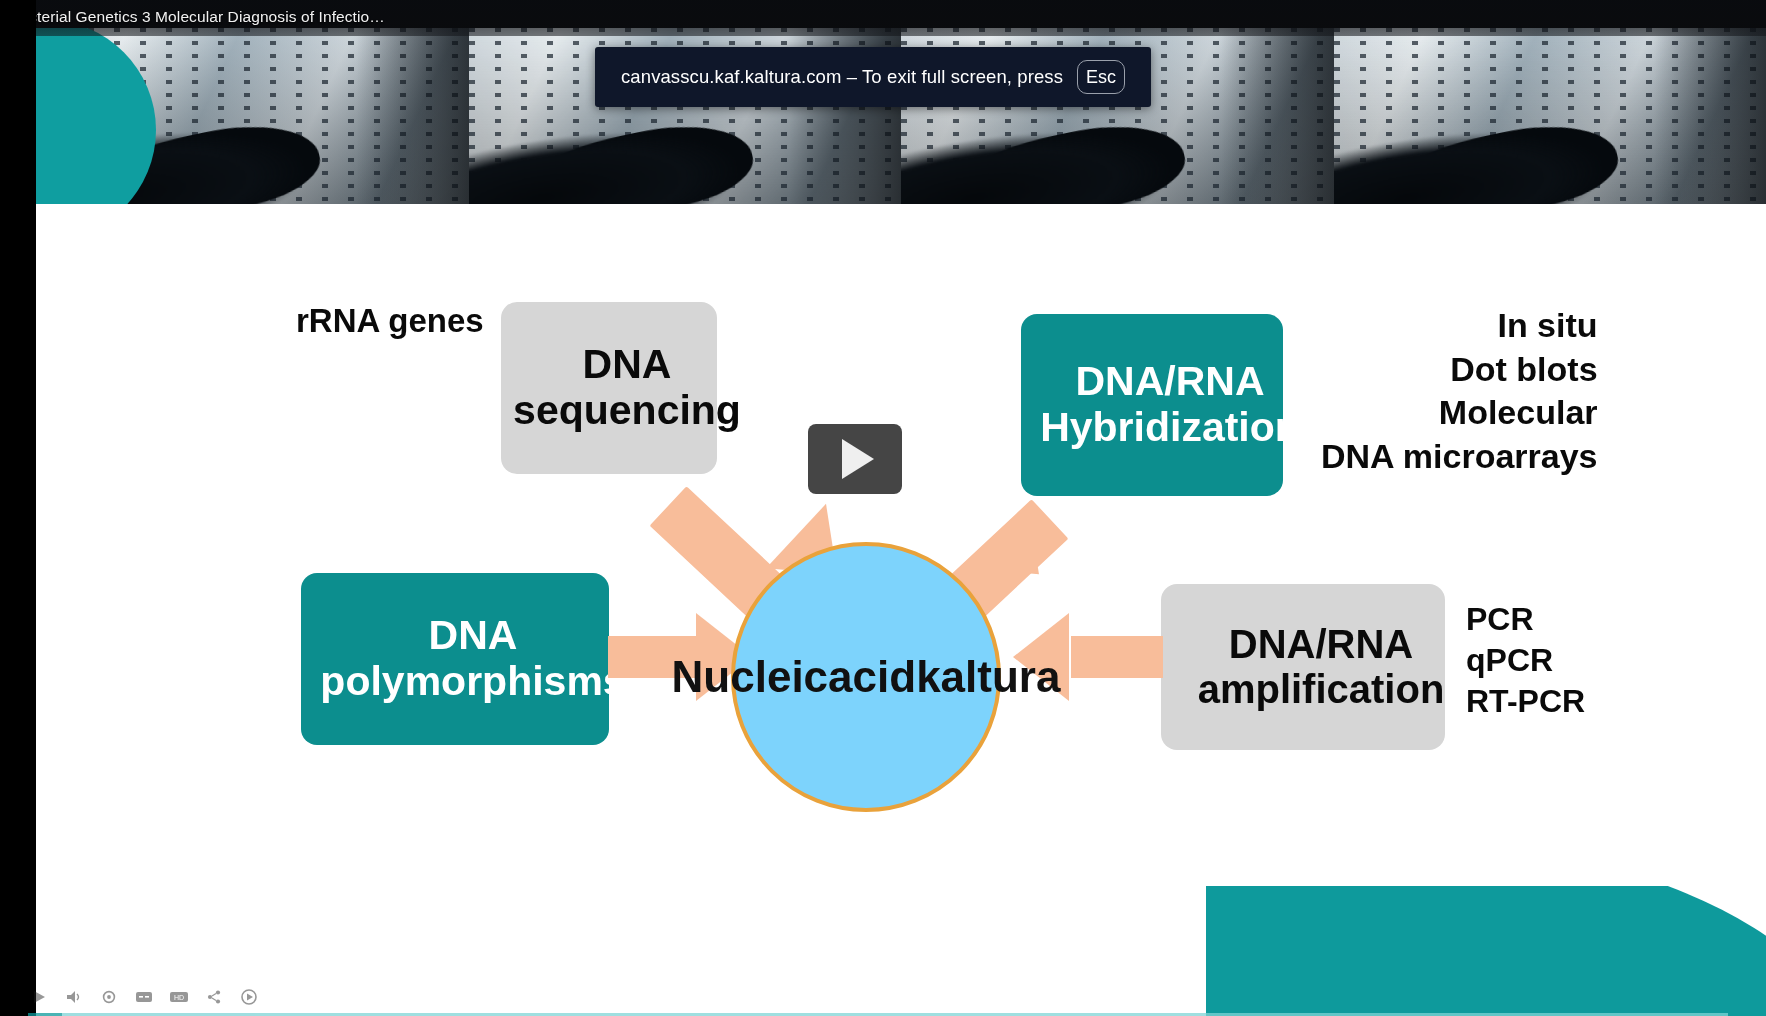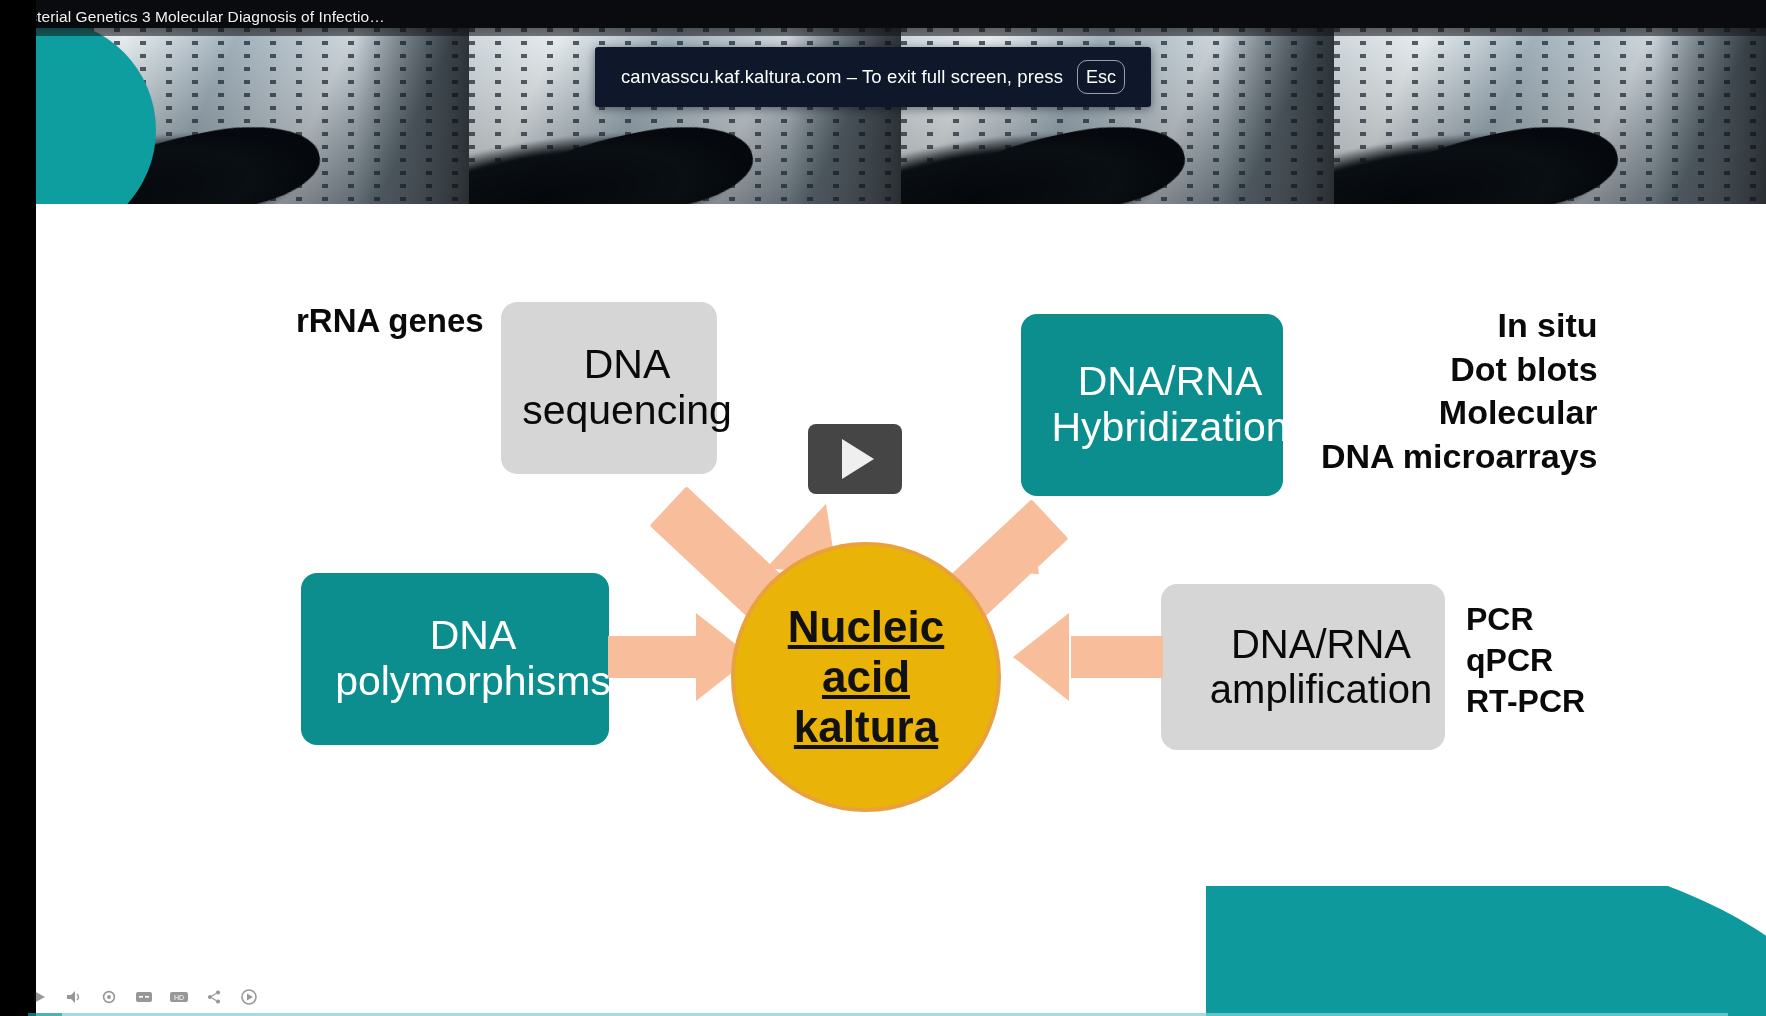--- a/index.html
+++ b/index.html
@@ -110,21 +110,21 @@
     font-size:18px; color:#fff; background:transparent;
   }
 
   
   #diagram{ position:absolute; left:0; top:176px; width:1730px; height:640px; }
 
   .node{
     position:absolute; border-radius:16px;
     display:flex; flex-direction:column;
     align-items:center; justify-content:center;
-    font-weight:normal; line-height:1.12;
+    font-weight:bold; line-height:1.12;
     text-align:center;
     padding-left:36px;
   }
   .node .ln{ display:block; }
   .node.gray{ background:#d6d6d6; color:#0a0a0a; }
   .node.teal{ background:#0c8e8e; color:#ffffff; }
 
   #node-seq { left:465px;  top:98px;  width:216px; height:172px; font-size:41px; }
   #node-hyb { left:985px;  top:110px; width:262px; height:182px; font-size:41px; }
   #node-poly{ left:265px;  top:369px; width:308px; height:172px; font-size:41px; }
@@ -134,26 +134,25 @@
   .side-label{ position:absolute; font-weight:bold; color:#0a0a0a; line-height:1.28; }
   #lbl-rrna   { left:260px;  top:96px;  font-size:33px; }
   #lbl-chrom  { left:125px;  top:322px; font-size:33px; font-style:italic; }
   #lbl-right  { left:1285px; top:100px;  font-size:34px;text-align:right; }
   #lbl-pcr    { left:1430px; top:395px; font-size:32px; }
 
   
   #center-circle{
     position:absolute; left:695px; top:338px;
     width:270px; height:270px; border-radius:50%;
-    border:4px solid #e9a23b; background:#eab308;
-    display:flex; flex-direction:column;
+    border:4px solid #e9a23b; background:#7dd3fc;
+    display:flex; flex-direction:row;
     align-items:center; justify-content:center;
     font-weight:bold; font-size:44px; color:#111; line-height:1.14;
     z-index:4;
-    text-decoration:underline;
   }
 
   
   .arrow{ position:absolute; background:#f8bd9a; z-index:2; }
   .arrow-head{ position:absolute; width:0; height:0; }
 
   
   #arr-tl{ left:632px; top:275px; width:136px; height:54px; transform:rotate(43deg); transform-origin:0 50%; border-radius:2px; }
   #arr-tl-head{ left:760px; top:288px; border-top:44px solid transparent; border-bottom:44px solid transparent; border-left:56px solid #f8bd9a; transform:rotate(43deg); transform-origin:0 50%; }
 

